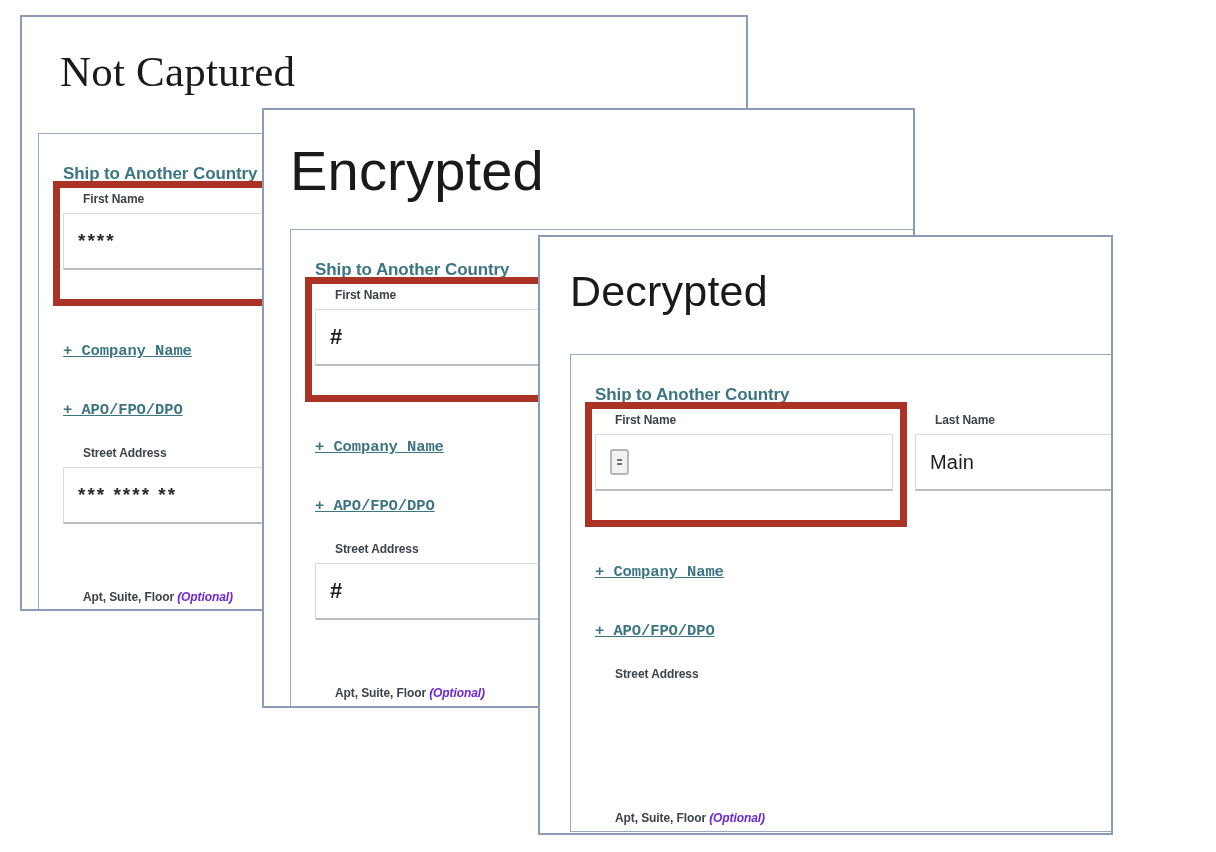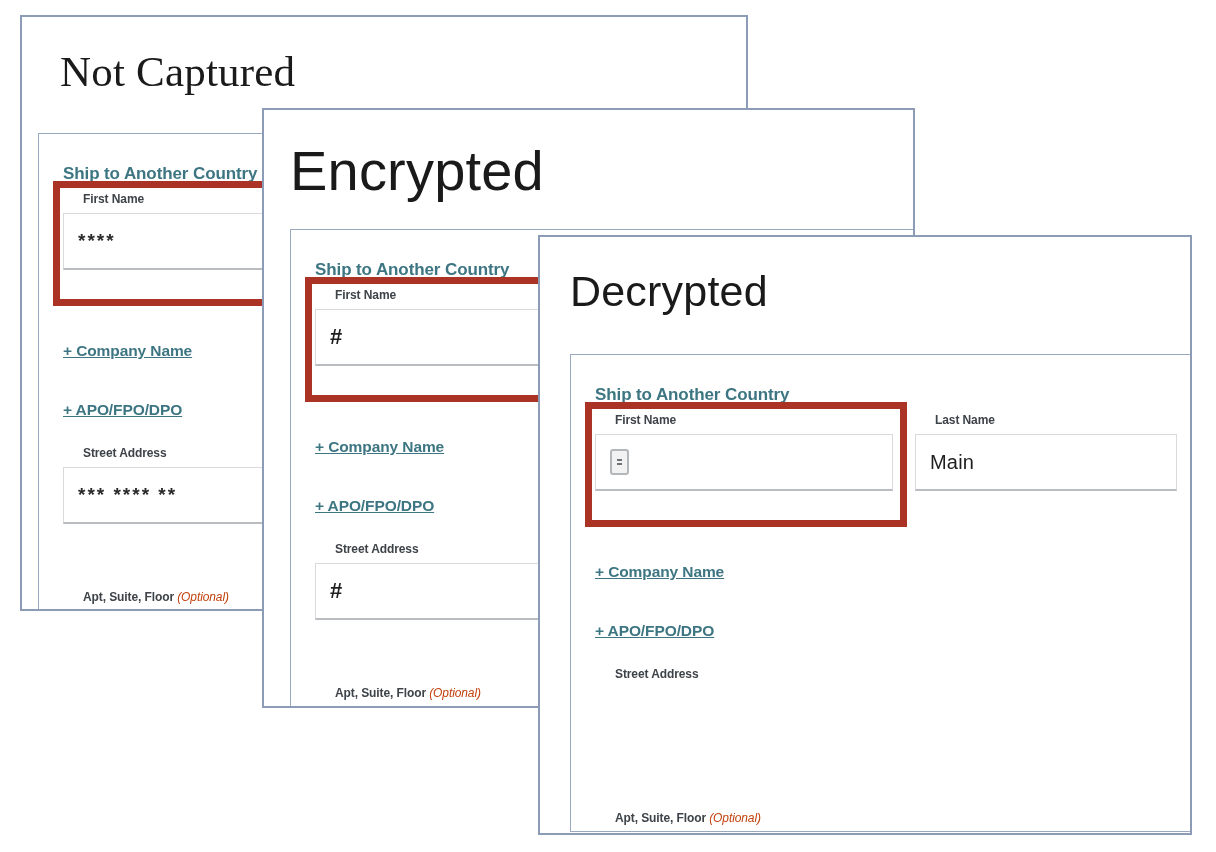--- a/index.html
+++ b/index.html
@@ -27,21 +27,21 @@
     position: absolute;
     color: #1a1a1a;
     font-family: "Liberation Sans", sans-serif;
     font-weight: 300;
     letter-spacing: 0.2px;
     white-space: nowrap;
   }
 
   #panel-not-captured { left: 20px;  top: 15px;  width: 728px;  height: 596px; z-index: 10; }
   #panel-encrypted    { left: 262px; top: 108px; width: 653px;  height: 600px; z-index: 20; }
-  #panel-decrypted    { left: 538px; top: 235px; width: 654px;  height: 600px; z-index: 30; }
+  #panel-decrypted    { left: 538px; top: 235px; width: 575px;  height: 600px; z-index: 30; }
 
   #panel-not-captured .panel-title { left: 38px; top: 30px;  font-size: 43px; font-family: Liberation Serif, serif; }
   #panel-encrypted .panel-title    { left: 26px; top: 28px;  font-size: 56px; }
   #panel-decrypted .panel-title    { left: 30px; top: 30px;  font-size: 43px; }
 
   
   .form-card {
     position: absolute;
     background: #ffffff;
     border: 1px solid #9aa9c0;
@@ -85,23 +85,23 @@
   .field-label {
     font-size: 12px;
     font-weight: bold;
     color: #3d4349;
     white-space: nowrap;
     margin-bottom: 7px;
     letter-spacing: -0.1px;
     margin-left: 20px;
   }
   .field-label .optional {
-    font-weight: normal;
+    font-weight: bold;
     font-style: italic;
-    color: #c2410c;
+    color: #6d28d9;
   }
   .input-box {
     position: relative;
     background: #ffffff;
     border: 1px solid #d8dadd;
     border-bottom: 2px solid #b9bdc2;
     box-sizing: border-box;
     height: 57px;
     display: flex;
     align-items: center;
@@ -159,20 +159,21 @@
   }
 
   .link-row {
     position: absolute;
     color: #3d7682;
     font-size: 15.5px;
     font-weight: bold;
     text-decoration: underline;
     white-space: nowrap;
     letter-spacing: -0.1px;
+    font-family: Liberation Mono, monospace;
   }
 </style>
 </head>
 <body>
 
 <div class="panel" id="panel-not-captured">
   <div class="panel-title">Not Captured</div>
 
   <div class="form-card" id="card-not-captured">
     <div class="card-inner">

